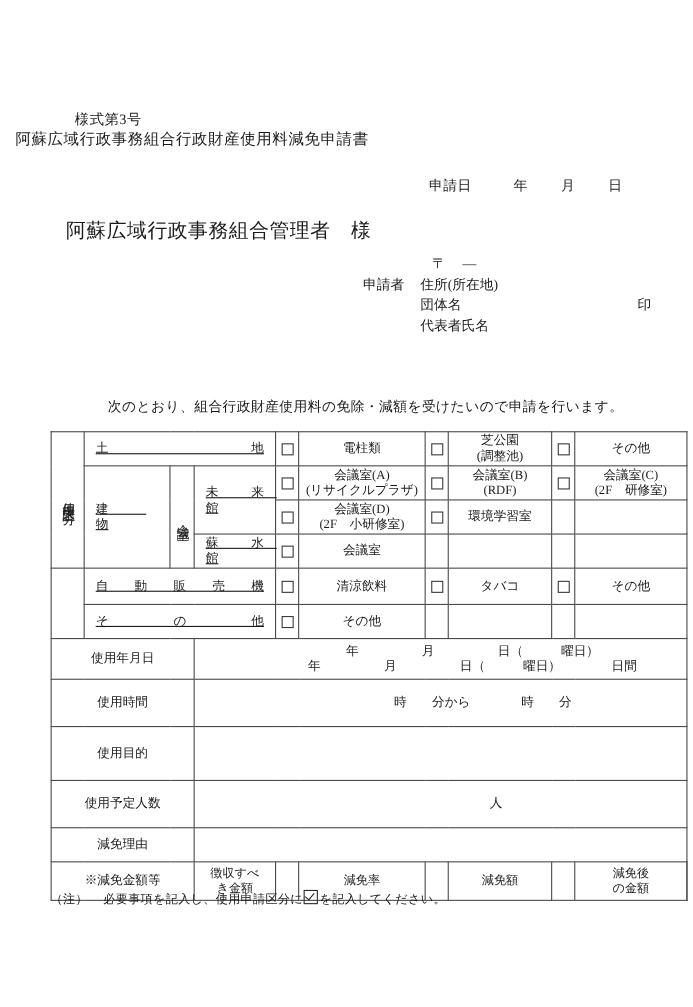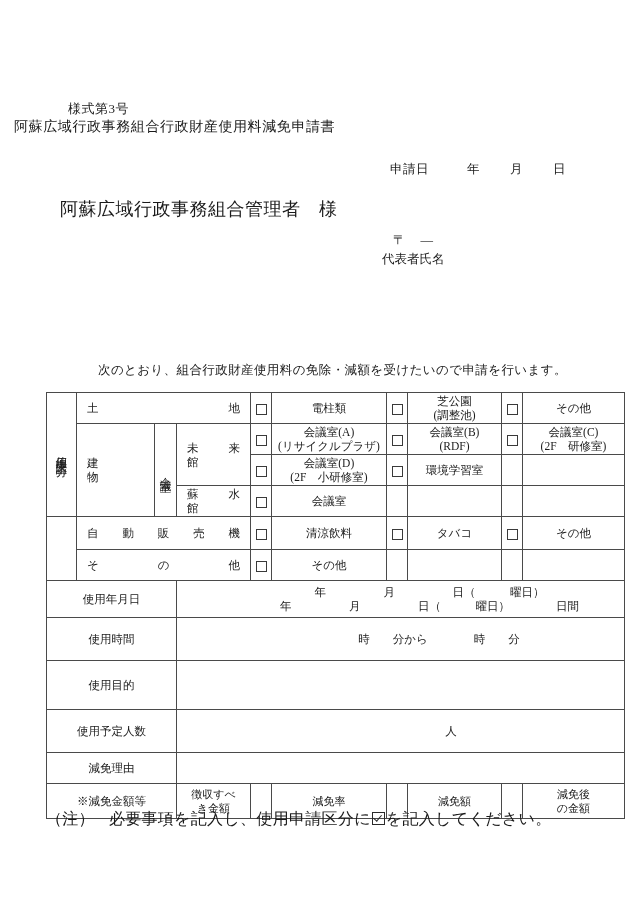--- a/index.html
+++ b/index.html
@@ -120,20 +120,21 @@
     display: inline-block;
     line-height: 1.05;
     font-size: 11.5px;
   }
   .spread2 {
     display: block;
     text-align: justify;
     text-align-last: justify;
     padding: 0 10px;
     letter-spacing: 0px;
+    text-decoration: underline;
   }
   .cbx {
     display: inline-block;
     width: 9px;
     height: 9px;
     border: 1px solid #3a3a3a;
     background: #fff;
     vertical-align: middle;
   }
   .two-line { line-height: 13.5px; }
@@ -164,21 +165,21 @@
   .amt-lbl {
     font-size: 11px;
     line-height: 13px;
   }
 
   
   .note {
     position: absolute;
     left: 46px;
     top: 809px;
-    font-size: 16px;
+    font-size: 11px;
     letter-spacing: 0.3px;
   }
   .note .gap { display:inline-block; width: 14px; }
   .chk-glyph {
     display: inline-block;
     width: 11px;
     height: 11px;
     border: 1px solid #2a2a2a;
     position: relative;
     vertical-align: -1px;
@@ -207,20 +208,26 @@
 
   <div class="apply-date">
     <span>申請日</span><span class="sp1"></span><span>年</span><span class="sp2"></span><span>月</span><span class="sp2"></span><span>日</span>
   </div>
 
   <div class="addressee">阿蘇広域行政事務組合管理者　様</div>
 
   <div class="applicant">
     <div class="row postal">
       <span>〒</span><span class="dash">—</span>
+    </div>
+    <div class="row">
+      <span class="lbl-col">申請者</span><span>住所(所在地)</span>
+    </div>
+    <div class="row">
+      <span class="lbl-col"></span><span>団体名</span><span class="seal">印</span>
     </div>
     <div class="row">
       <span class="lbl-col"></span><span>代表者氏名</span>
     </div>
   </div>
 
   <div class="intro">次のとおり、組合行政財産使用料の免除・減額を受けたいので申請を行います。</div>
 
   <table class="main">
     <colgroup>

